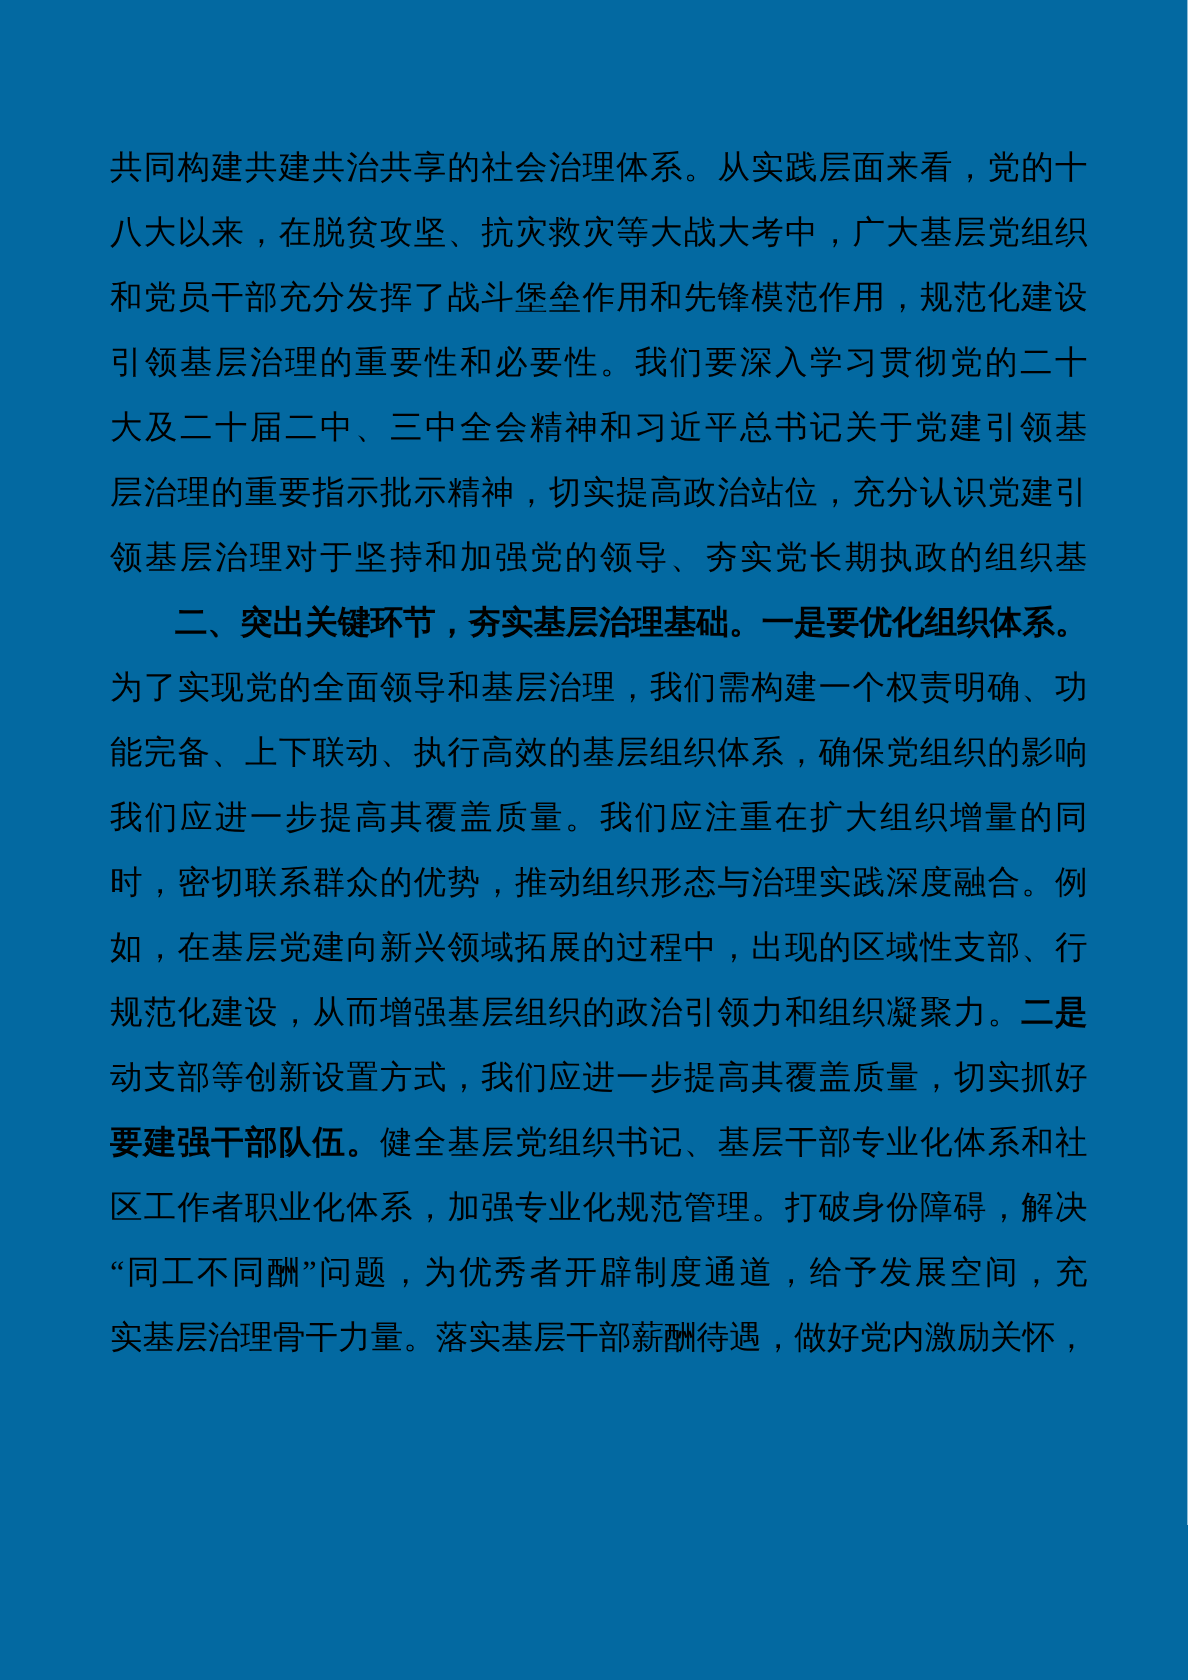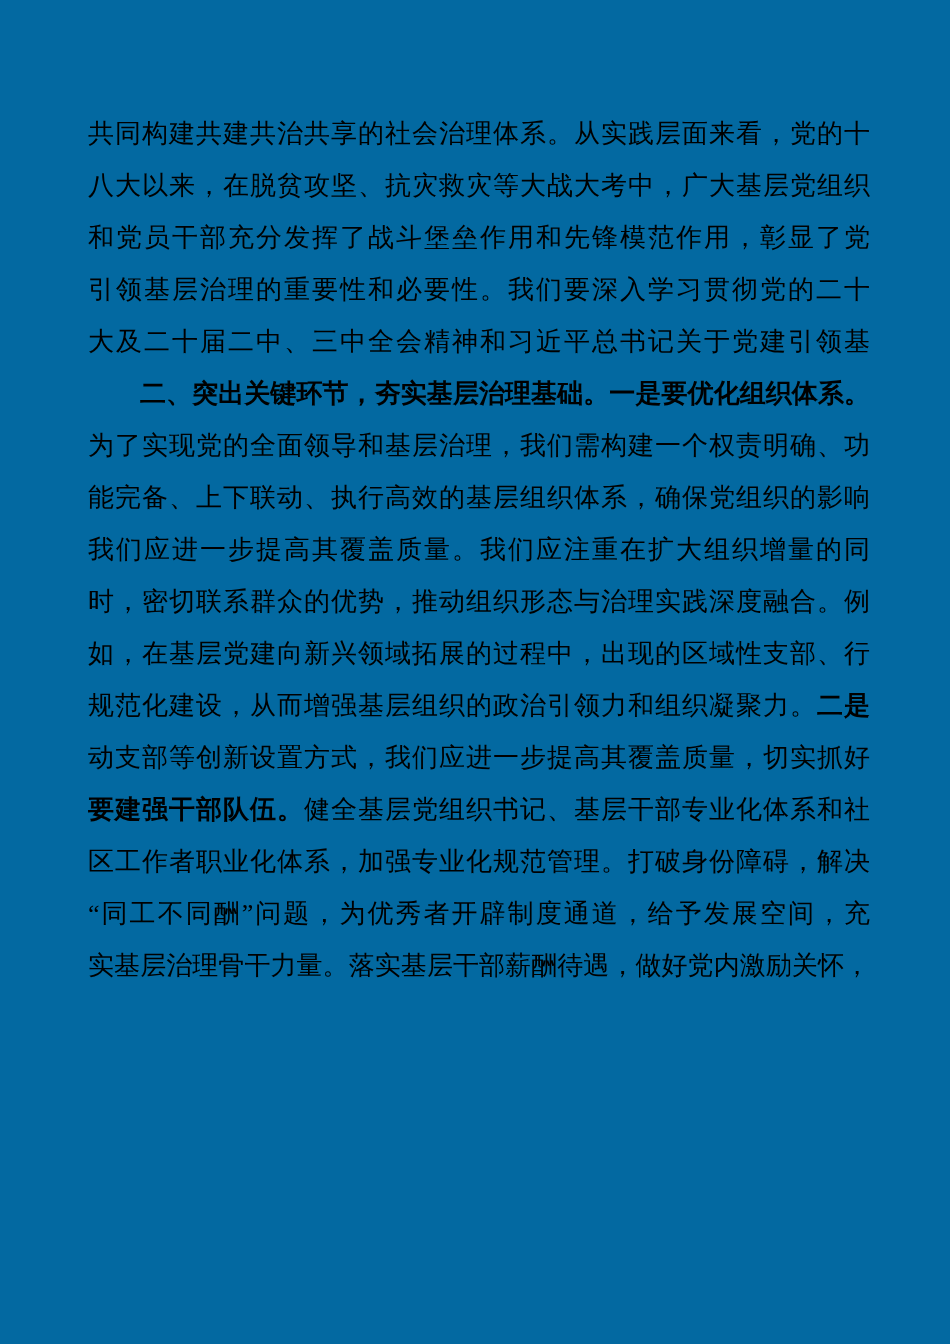--- a/index.html
+++ b/index.html
@@ -41,23 +41,25 @@
     font-weight: bold;
   }
 </style>
 </head>
 <body>
 
 <div class="page">
   <div class="text-block" id="lines-container">
       <div class="line"><span class="seg">共同构建共建共治共享的社会治理体系。从实践层面来看，党的十</span></div>
       <div class="line"><span class="seg">八大以来，在脱贫攻坚、抗灾救灾等大战大考中，广大基层党组织</span></div>
-      <div class="line"><span class="seg">和党员干部充分发挥了战斗堡垒作用和先锋模范作用，彰显了党</span></div>
+      <div class="line"><span class="seg">和党员干部充分发挥了战斗堡垒作用和先锋模范作用，规范化建设</span></div>
       <div class="line"><span class="seg">引领基层治理的重要性和必要性。我们要深入学习贯彻党的二十</span></div>
       <div class="line"><span class="seg">大及二十届二中、三中全会精神和习近平总书记关于党建引领基</span></div>
+      <div class="line"><span class="seg">层治理的重要指示批示精神，切实提高政治站位，充分认识党建引</span></div>
+      <div class="line"><span class="seg">领基层治理对于坚持和加强党的领导、夯实党长期执政的组织基</span></div>
       <div class="line indent"><span class="seg bold">二、突出关键环节，夯实基层治理基础。一是要优化组织体系。</span></div>
       <div class="line"><span class="seg">为了实现党的全面领导和基层治理，我们需构建一个权责明确、功</span></div>
       <div class="line"><span class="seg">能完备、上下联动、执行高效的基层组织体系，确保党组织的影响</span></div>
       <div class="line"><span class="seg">我们应进一步提高其覆盖质量。我们应注重在扩大组织增量的同</span></div>
       <div class="line"><span class="seg">时，密切联系群众的优势，推动组织形态与治理实践深度融合。例</span></div>
       <div class="line"><span class="seg">如，在基层党建向新兴领域拓展的过程中，出现的区域性支部、行</span></div>
       <div class="line"><span class="seg">规范化建设，从而增强基层组织的政治引领力和组织凝聚力。</span><span class="seg bold">二是</span></div>
       <div class="line"><span class="seg">动支部等创新设置方式，我们应进一步提高其覆盖质量，切实抓好</span></div>
       <div class="line"><span class="seg bold">要建强干部队伍。</span><span class="seg">健全基层党组织书记、基层干部专业化体系和社</span></div>
       <div class="line"><span class="seg">区工作者职业化体系，加强专业化规范管理。打破身份障碍，解决</span></div>

